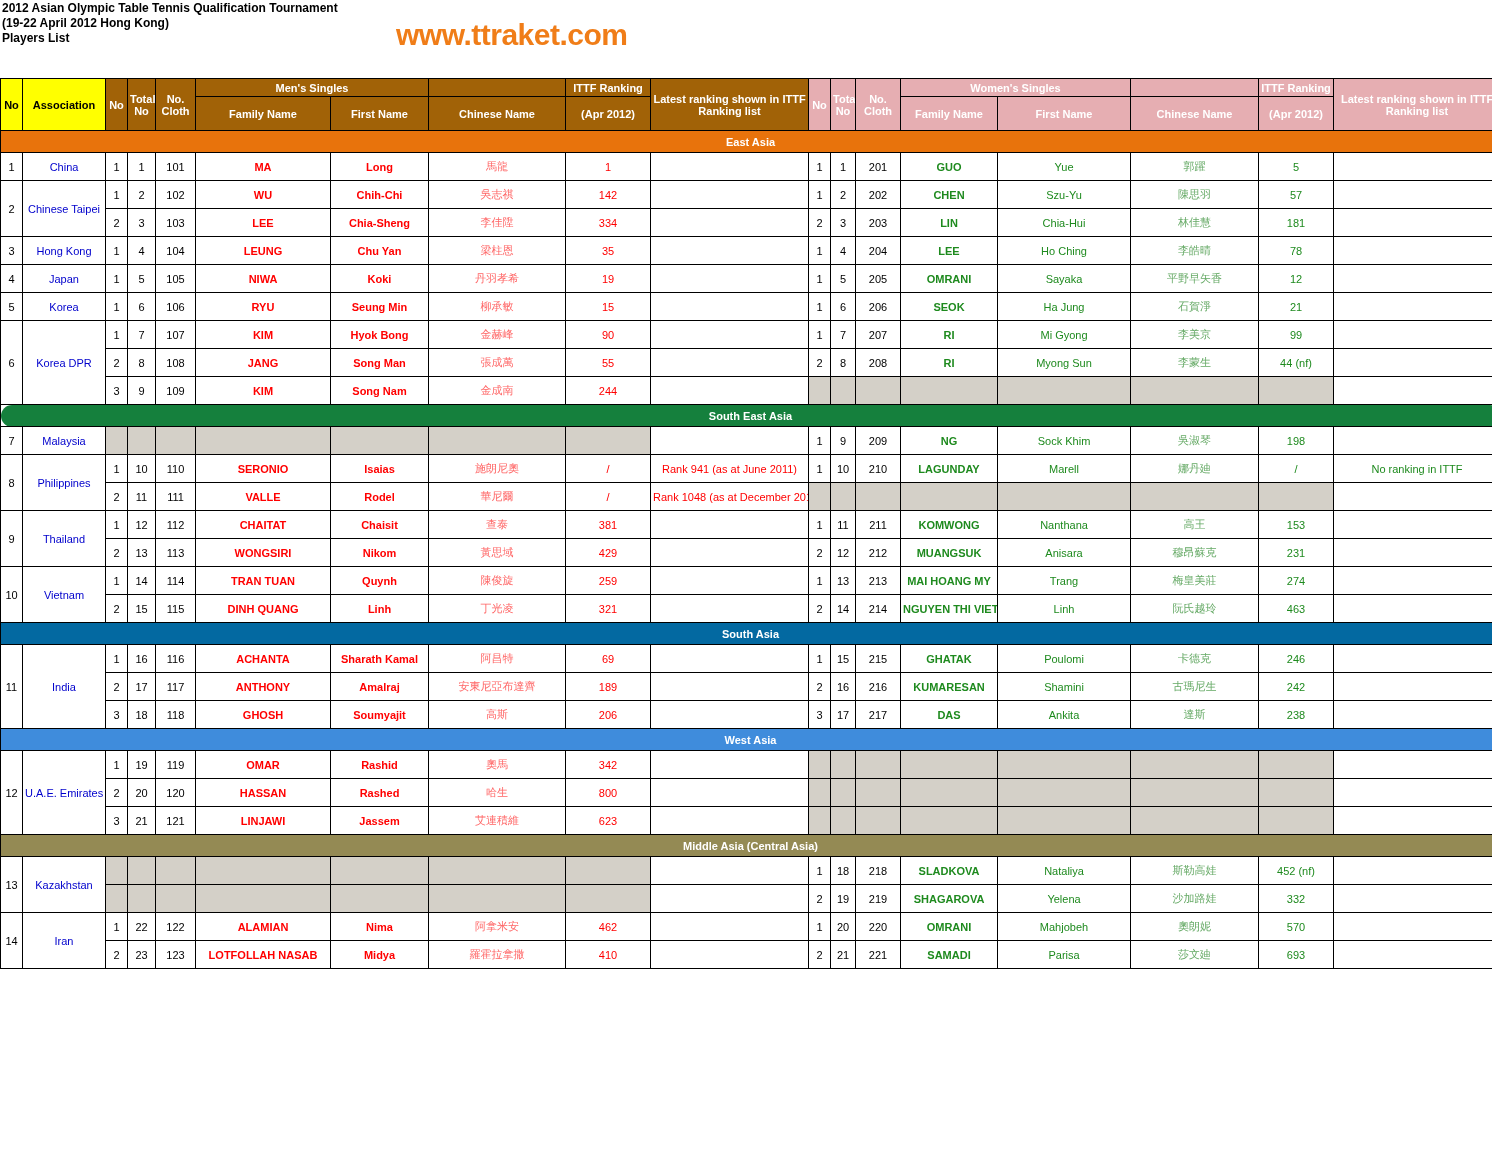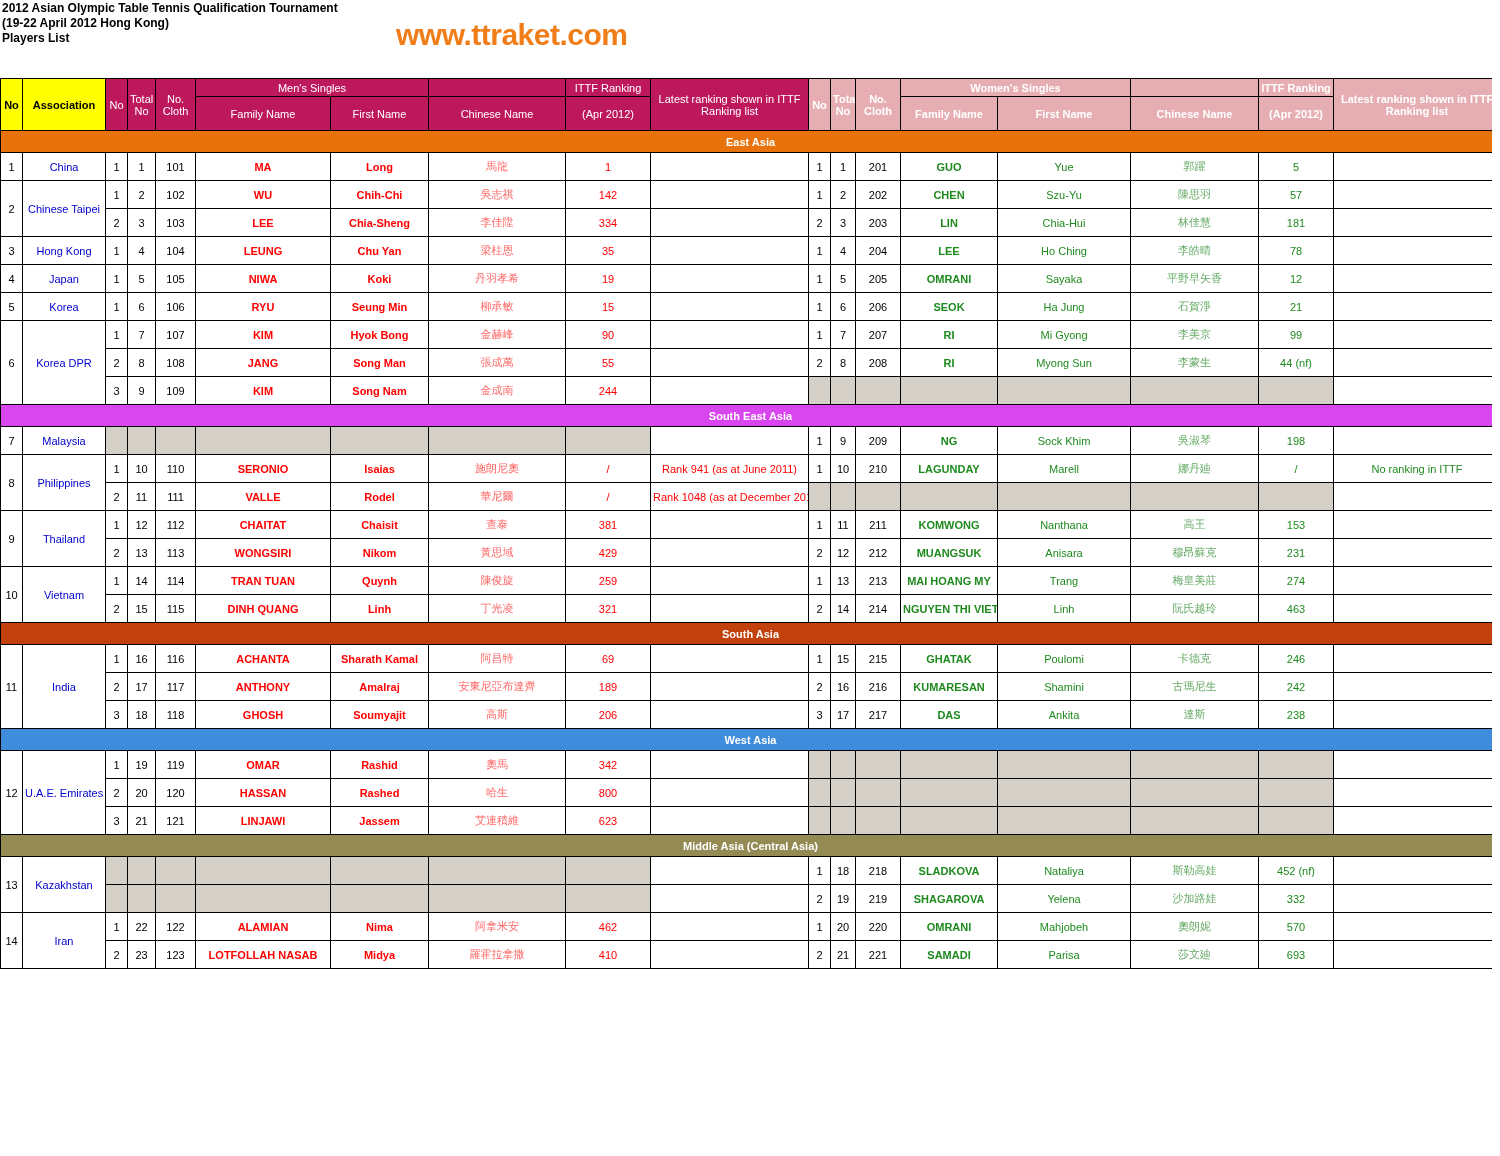--- a/index.html
+++ b/index.html
@@ -58,45 +58,45 @@
   }
 
   
   th.hd-yellow {
     background: #FFFF00;
     color: #000000;
     font-weight: bold;
     font-size: 12px;
   }
   th.hd-men {
-    background: #be185d;
+    background: #a16207;
     color: #ffffff;
-    font-weight: normal;
+    font-weight: bold;
     font-size: 11px;
   }
   th.hd-women {
     background: #E6AEB2;
     color: #ffffff;
     font-weight: bold;
     font-size: 11px;
     margin-left: 25px;
   }
 
   
   td.band {
     text-align: left;
     font-weight: bold;
     font-size: 12px;
     color: #ffffff;
     padding-left: 5px;
     height: 22px;
   }
   td.band-eastasia   { background: #E8730C; margin-top: 8px; }
-  td.band-southeast  { background: #d946ef; }
-  td.band-southasia  { background: #c2410c; }
+  td.band-southeast  { background: #15803d; border-radius: 11px; }
+  td.band-southasia  { background: #0369a1; }
   td.band-westasia   { background: #3F8CDC; }
   td.band-middleasia { background: #948A54; }
 
   
   td.no-col      { color: #000000; font-size: 11px; }
   td.assoc       { color: #0000CC; font-size: 11px; }
   td.m-name      { color: #FF0000; font-weight: bold; font-size: 12px; }
   td.m-first     { color: #FF0000; font-weight: bold; font-size: 12px; }
   td.m-cn        { color: #FF6666; font-size: 12px; }
   td.m-rank      { color: #FF0000; font-size: 12px; }

